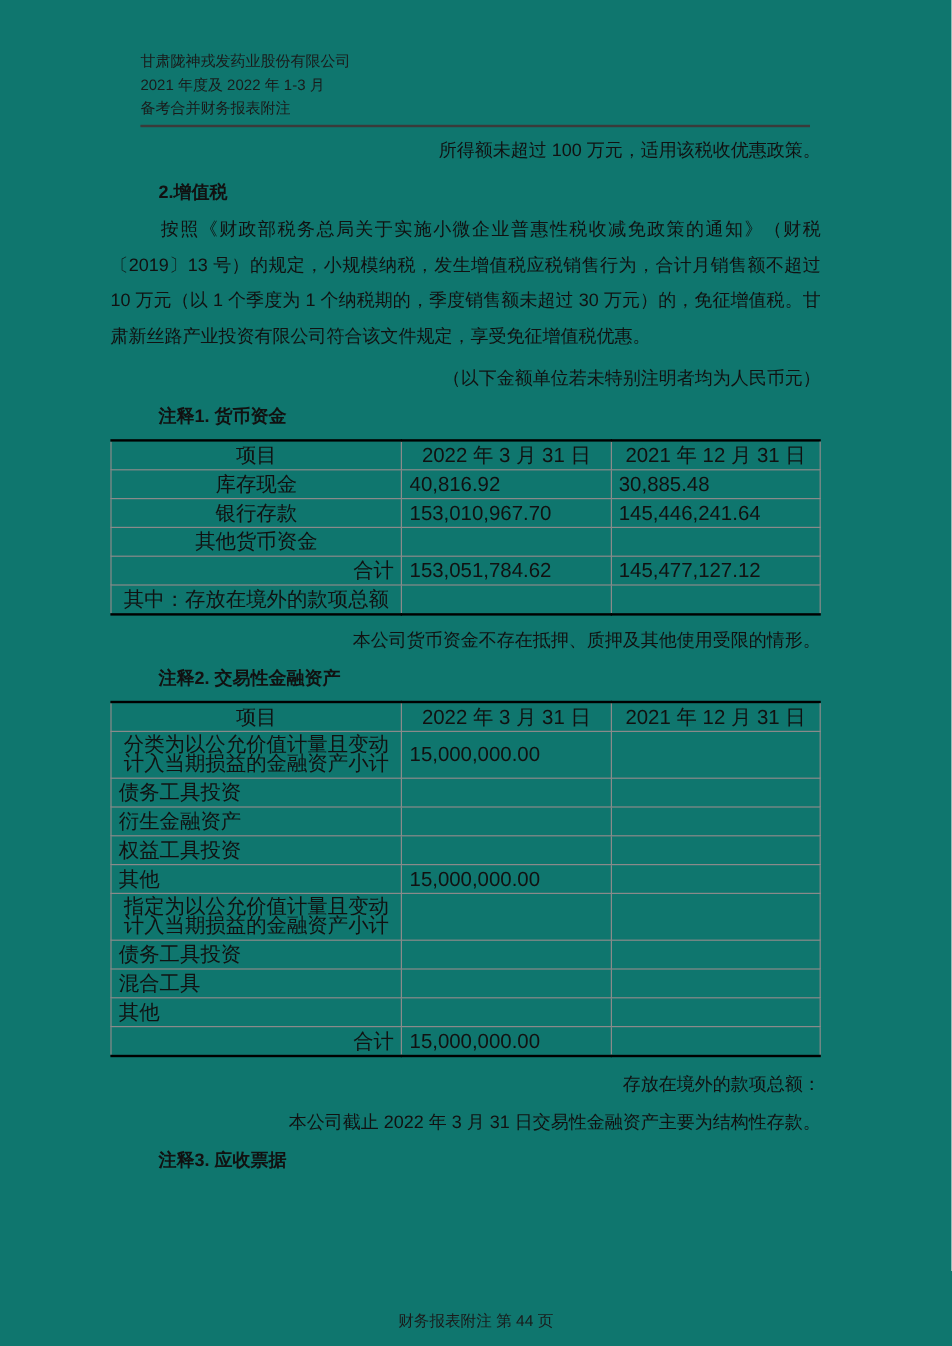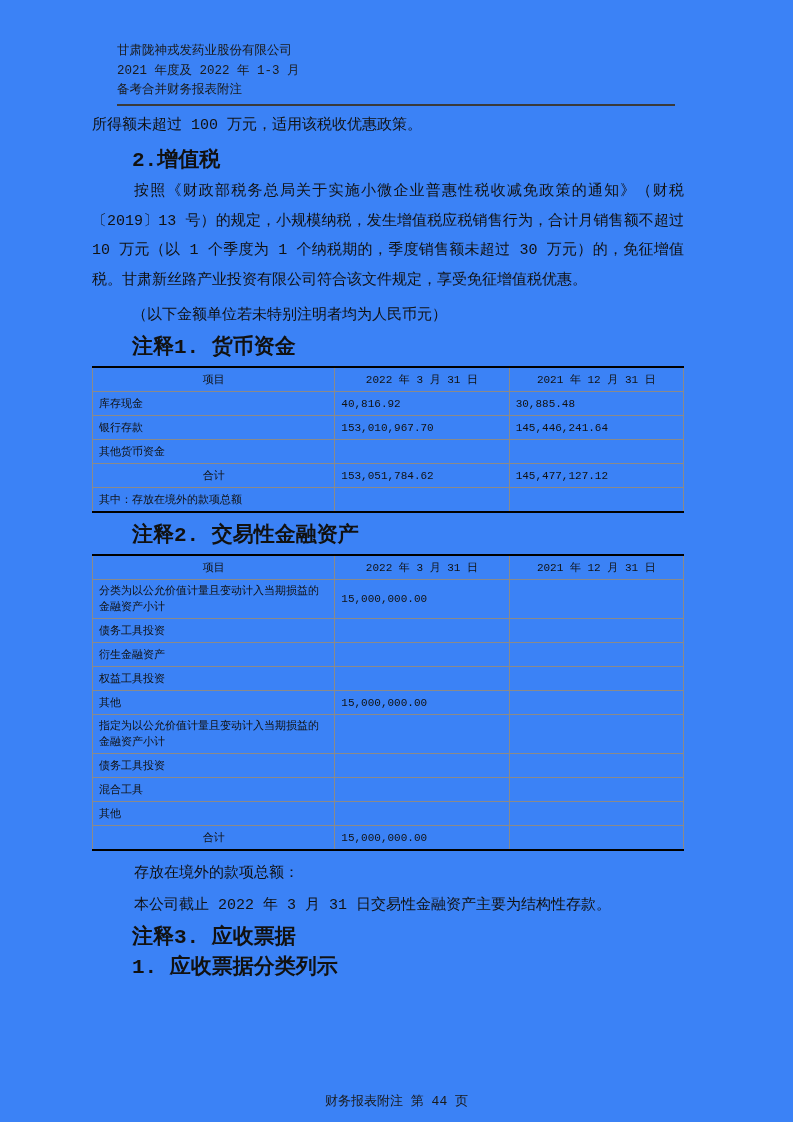--- a/index.html
+++ b/index.html
@@ -1,69 +1,69 @@
 <!DOCTYPE html>
 <html><head>
 <meta charset="utf-8">
 <title>财务报表附注</title>
 <style>
   html,body { margin:0; padding:0; background:#ffffff; }
   .page {
     position:relative;
     width:793px; height:1122px;
-    background:#3b82f6;
-    font-family:Liberation Mono, monospace;
+    background:#0f766e;
+    font-family:Liberation Sans, sans-serif;
     color:#111;
     overflow:hidden;
   }
   
   .page-header {
     position:absolute; left:117px; top:42px;
     font-size:12.5px; line-height:19.5px; color:#1a1a1a;
   }
   .header-rule {
     position:absolute; left:117px; top:104px; width:558px;
     border-top:2px solid #3a3a3a; height:0;
   }
   
   .content {
     position:absolute; left:92px; top:108px; width:592px;
     font-size:15px; line-height:19px;
   }
-  .para { margin:0; }
+  .para { margin:0;text-align:right; }
   .intro { margin-top:8px; }
-  .h-bold { font-weight:bold; margin:0; font-size:21px; }
+  .h-bold { font-weight:bold; margin:0; font-size:15px; }
   .ind { margin-left:40px; }
   .vat-heading { margin-top:16px; }
   .vat-para { margin-top:7px; line-height:29.5px; text-indent:42px; text-align:justify; }
   .sec6-heading { margin-top:14px; }
   .unit-note { margin-top:11px; margin-left:40px; }
   .note-heading { margin-top:13px; }
   .remark { margin-top:11px; margin-left:42px; }
   .remark2 { margin-top:13px; margin-left:42px; }
   .note3-sub { margin-top:11px; }
   
   table.fin {
     width:592px; margin-top:9px;
     border-collapse:collapse; table-layout:fixed;
-    font-size:11px; line-height:16px;
+    font-size:17px; line-height:16px;
     border-top:2.5px solid #000; border-bottom:2.5px solid #000;
   }
   table.fin col.c1 { width:41%; }
   table.fin col.c2 { width:29.5%; }
   table.fin col.c3 { width:29.5%; }
   table.fin td {
     border:1px solid #8a8a8a;
     padding:3px 6px; height:17px; vertical-align:middle;
     overflow:hidden;
   }
   table.fin tr.hdr td { text-align:center; }
-  td.lbl { text-align:left; padding-left:12px; }
+  td.lbl { text-align:center; padding-left:12px; }
   td.lbl-ind { text-align:left; padding-left:46px;margin-top:42px; }
-  td.ctr { text-align:center; }
+  td.ctr { text-align:right; }
   td.val { padding-right:8px; }
   
   .page-footer {
     position:absolute; left:0; right:0; top:1092px;
     text-align:center; font-size:13px; color:#1a1a1a;
   }
 </style>
 </head>
 <body>
 
@@ -120,20 +120,21 @@
         <td class="val">145,477,127.12</td>
       </tr>
       <tr>
         <td class="lbl">其中：存放在境外的款项总额</td>
         <td class="val"></td>
         <td class="val"></td>
       </tr>
     </tbody>
       </table>
 
+    <p class="para remark">本公司货币资金不存在抵押、质押及其他使用受限的情形。</p>
 
     <p class="h-bold ind note-heading">注释2. 交易性金融资产</p>
 
     <table class="fin">
       <colgroup>
           <col class="c1">
           <col class="c2">
           <col class="c3">
         </colgroup>
       <tbody>
@@ -192,19 +193,18 @@
         <td class="val">15,000,000.00</td>
         <td class="val"></td>
       </tr>
     </tbody>
       </table>
 
     <p class="para remark2">存放在境外的款项总额：</p>
     <p class="para remark2">本公司截止 2022 年 3 月 31 日交易性金融资产主要为结构性存款。</p>
 
     <p class="h-bold ind note-heading">注释3. 应收票据</p>
-    <p class="h-bold ind note3-sub">1. 应收票据分类列示</p>
 
   </div>
 
   <div class="page-footer">财务报表附注 第 44 页</div>
 
 </div>
 
 </body></html>

